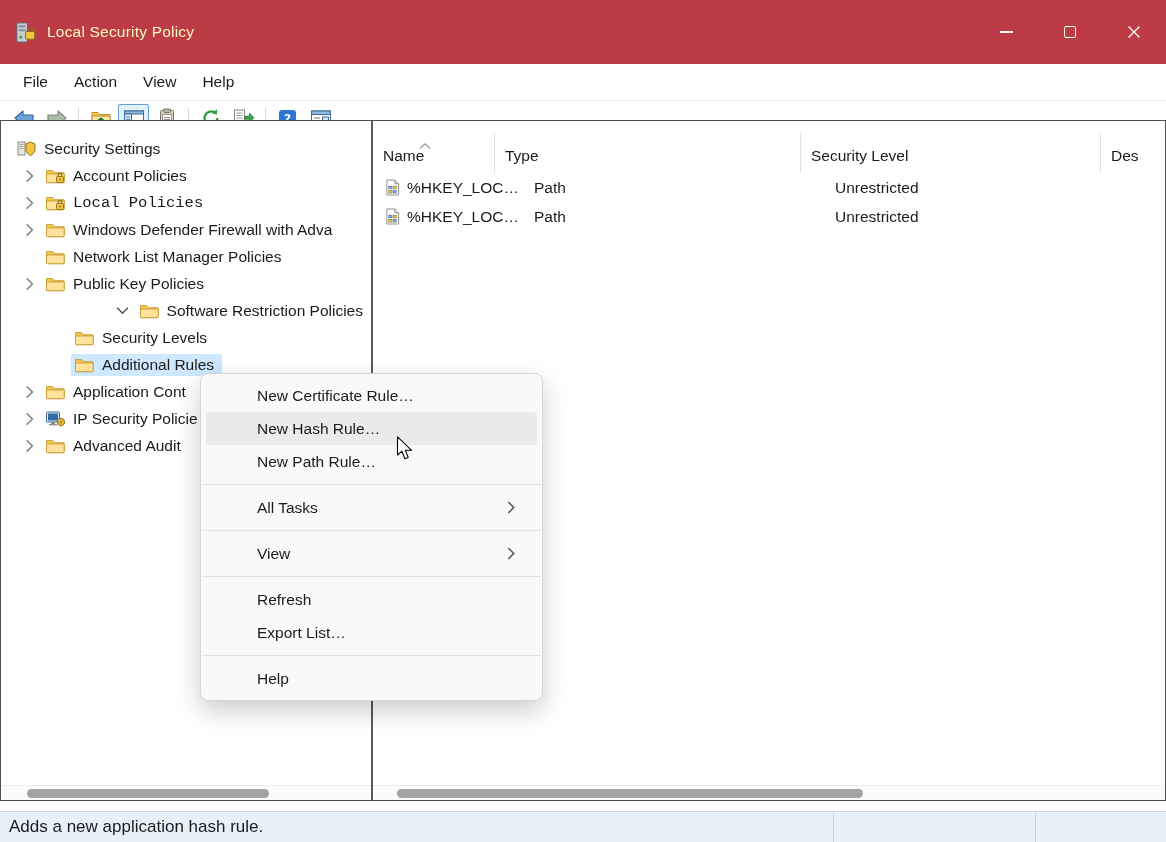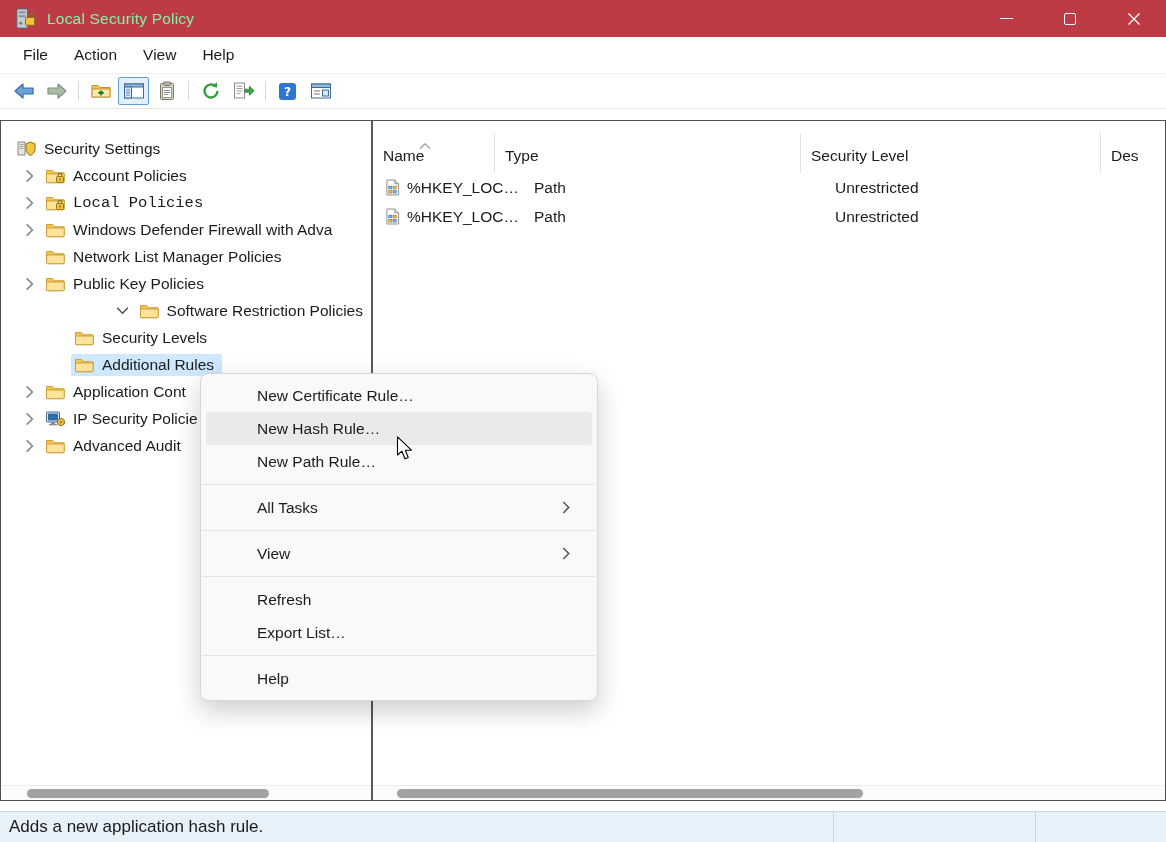--- a/index.html
+++ b/index.html
@@ -1,20 +1,20 @@
 <!DOCTYPE html>
 <html style="--titlebar_bg: #BC3B45; --selection: #CDE8FF; --menu_bg: #F9F9F9; --menu_hover: #EAEAEA; --status_bg: #E7F1FA;"><head>
 <meta charset="utf-8">
 <style>
   *{box-sizing:border-box;margin:0;padding:0}
   html,body{width:1166px;height:842px;overflow:hidden;background:#fff;
     font-family:"Liberation Sans","DejaVu Sans",sans-serif;color:#1b1b1b;position:relative}
 
   
-  .titlebar{height:37px;background:var(--titlebar_bg,#BC3B45);display:flex;align-items:center;color:#86efac}
+  .titlebar{height:64px;background:var(--titlebar_bg,#BC3B45);display:flex;align-items:center;color:#fef9c3}
   .app-icon{width:24px;height:24px;margin:0 10px 0 13px;display:flex;align-items:center;justify-content:center}
   .title-text{font-size:15.5px;letter-spacing:.2px}
   .win-controls{margin-left:auto;display:flex;height:100%}
   .win-btn{width:64px;height:100%;display:flex;align-items:center;justify-content:center}
   .ic-min{width:13px;height:1.4px;background:#fff}
   .ic-max{width:12px;height:12px;border:1.4px solid #fff;border-radius:2px}
 
   
   .menubar{height:37px;display:flex;align-items:center;padding-left:10px;font-size:15.5px;border-bottom:1px solid #f2f2f2}
   .menu-item{padding:7px 13px}
@@ -47,21 +47,21 @@
   .cell-name{width:151px;display:flex;align-items:center;gap:7px;padding-left:12px}
   .cell-type{width:306px;padding-left:10px}
   .cell-level{width:300px;padding-left:5px}
   .row-icon{display:inline-flex;flex:none}
 
   
   .hscroll{position:absolute;left:0;right:0;bottom:0;height:15px;background:#fbfbfb;border-top:1px solid #ededed}
   .hthumb{position:absolute;top:3px;height:9px;background:#a3a3a3;border-radius:5px}
 
   
-  .context-menu{position:absolute;left:200px;top:373px;width:398px;background:var(--menu_bg,#F9F9F9);
+  .context-menu{position:absolute;left:200px;top:373px;width:343px;background:var(--menu_bg,#F9F9F9);
     border:1px solid #d6d6d6;border-radius:8px;box-shadow:0 10px 26px rgba(0,0,0,.20);
     padding:5px 0;font-size:15.5px;z-index:50}
   .cm-item{height:33px;display:flex;align-items:center;margin:0 5px;padding-left:51px;border-radius:4px;position:relative}
   .cm-item.hovered{background:var(--menu_hover,#EAEAEA)}
   .cm-sep{height:1px;background:#e3e3e3;margin:6px 1px}
   .cm-arrow{position:absolute;right:22px;display:inline-flex}
 
   
   .cursor{position:absolute;left:396px;top:436px;z-index:60;pointer-events:none}
 

